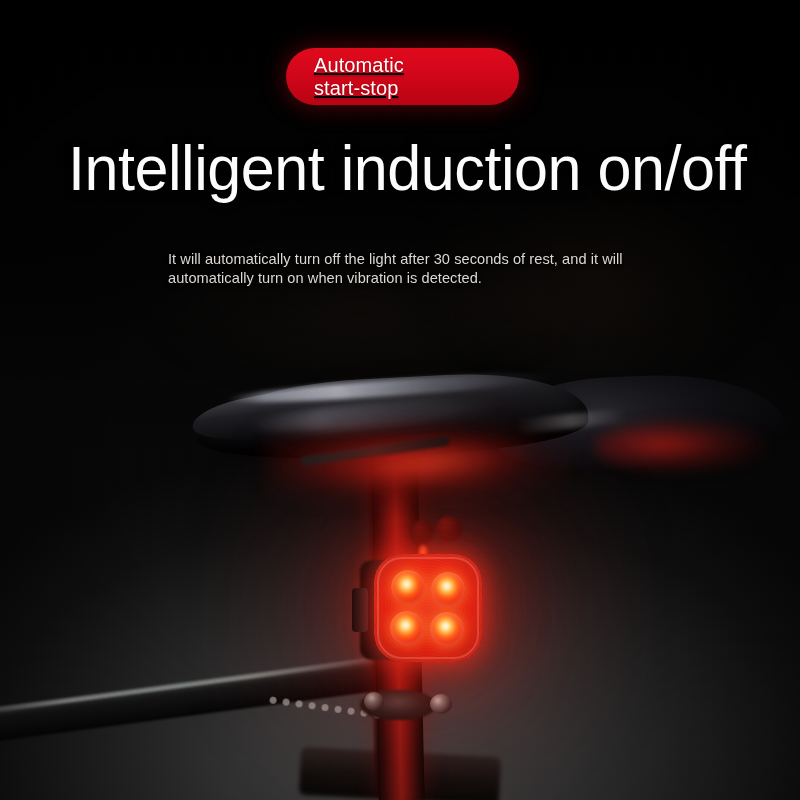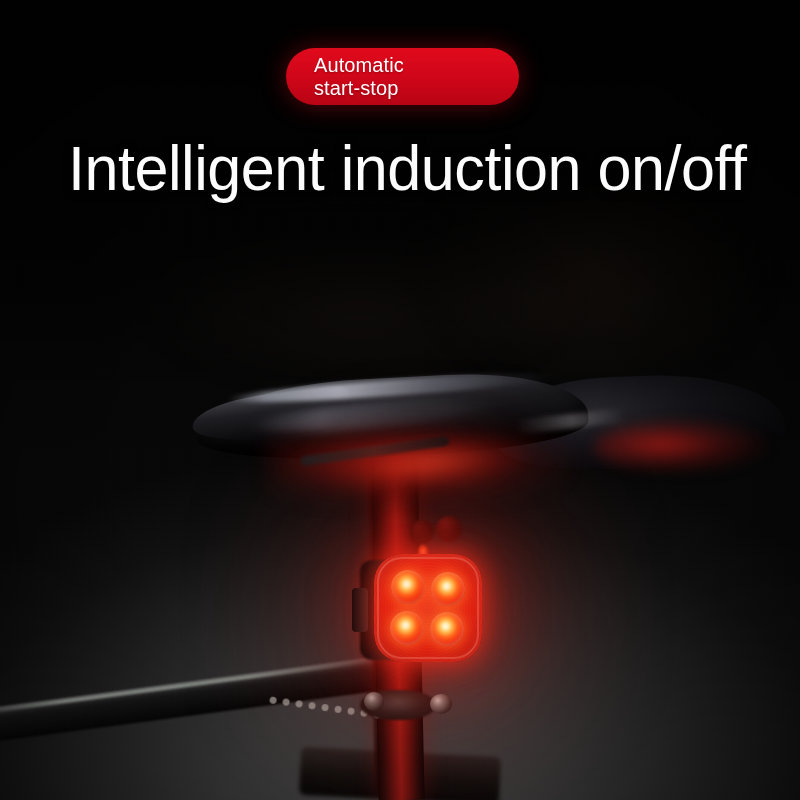--- a/index.html
+++ b/index.html
@@ -351,20 +351,21 @@
     position: absolute;
     left: 286px; top: 48px;
     width: 233px; height: 57px;
     border-radius: 29px;
     background: linear-gradient(180deg, #e00a1c 0%, #d2061a 45%, #b80414 100%);
     box-shadow: 0 0 26px rgba(200,8,20,0.45);
     display: flex;
     align-items: center;
     padding-left: 28px;
     box-sizing: border-box;
+    text-decoration: underline;
   }
   .badge-text {
     color: #ffffff;
     font-size: 20px;
     line-height: 23px;
     letter-spacing: 0.1px;
     white-space: pre-line;
     text-shadow: 0 1px 2px rgba(90,0,6,0.45);
   }
   .headline {
@@ -445,14 +446,15 @@
   <div class="photo-vign-side"></div>
   <div class="grain"></div>
 
   <div class="badge">
     <span class="badge-text">Automatic
 start-stop</span>
   </div>
 
   <div class="headline">Intelligent induction on/off</div>
 
+  <div class="subcopy">It will automatically turn off the light after 30 seconds of rest, and it will automatically turn on when vibration is detected.</div>
 
 </div>
 
 </body></html>

